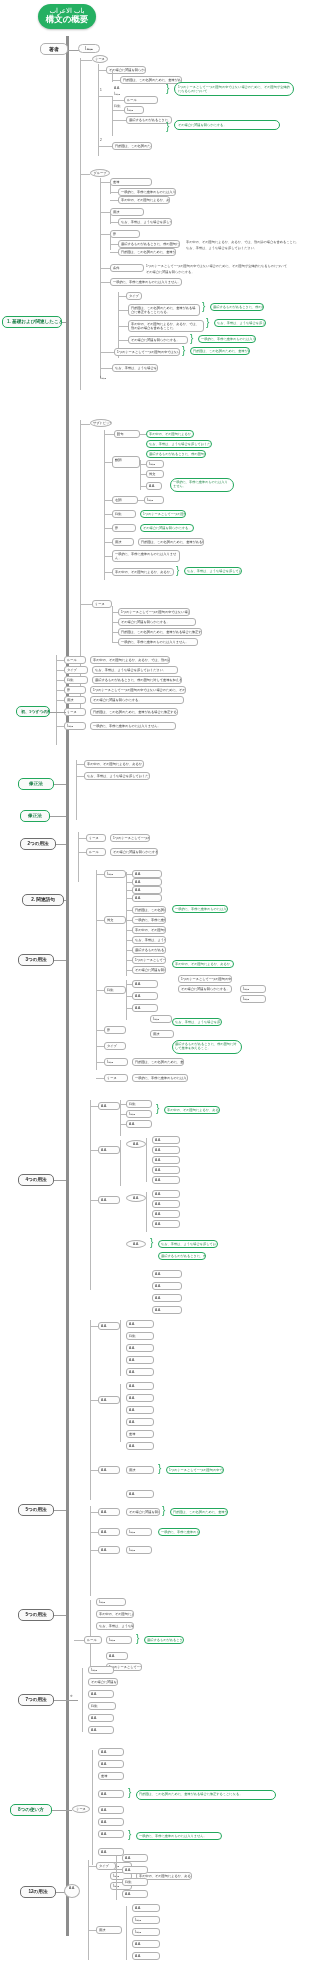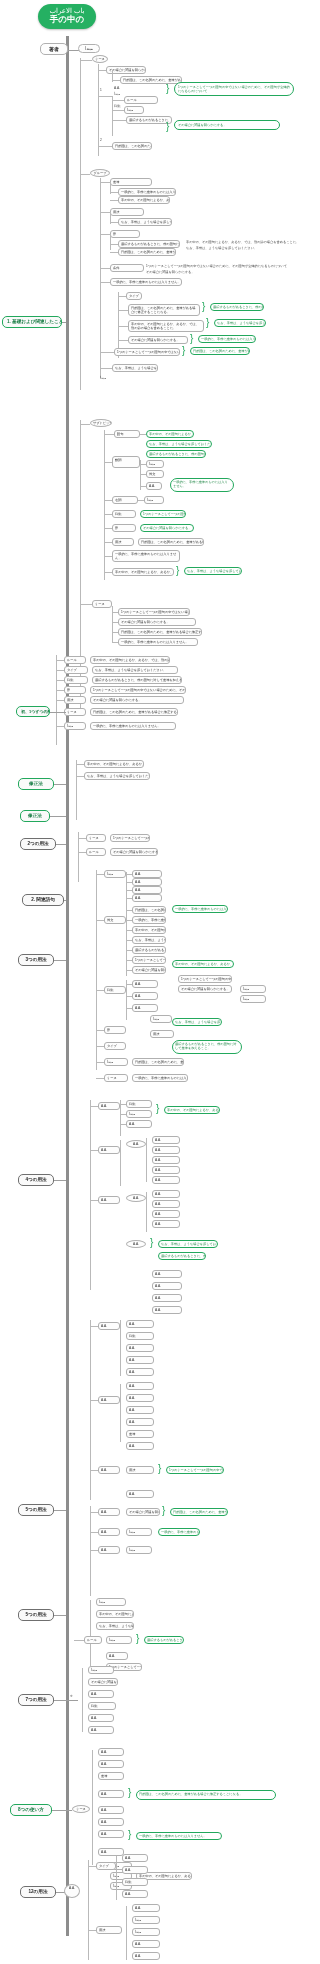--- a/index.html
+++ b/index.html
@@ -84,21 +84,21 @@
     line-height: 1;
   }
 </style>
 </head>
 <body>
 
 <div id="canvas">
 
   <div class="root" style="left:38px; top:4px; width:58px;">
     <span class="ar">باب الاعراب</span>
-    <span class="ja">手の中の</span>
+    <span class="ja">構文の概要</span>
   </div>
 
   <div class="spine" style="left:66px; top:36px; height:1900px;"></div>
 
   <div class="hline dark" style="left:66px; top:50px; width:16px;"></div>
   <div class="nd big" style="left:40px; top:43px; width:28px; text-align:center;">著者</div>
   <div class="hline dark" style="left:68px; top:50px; width:10px;"></div>
   <div class="nd rnd" style="left:78px; top:44px; width:22px; text-align:center; font-size:4px;">مبتدأ</div>
 
   <div class="vline thin" style="left:80px; top:58px; height:330px;"></div>

